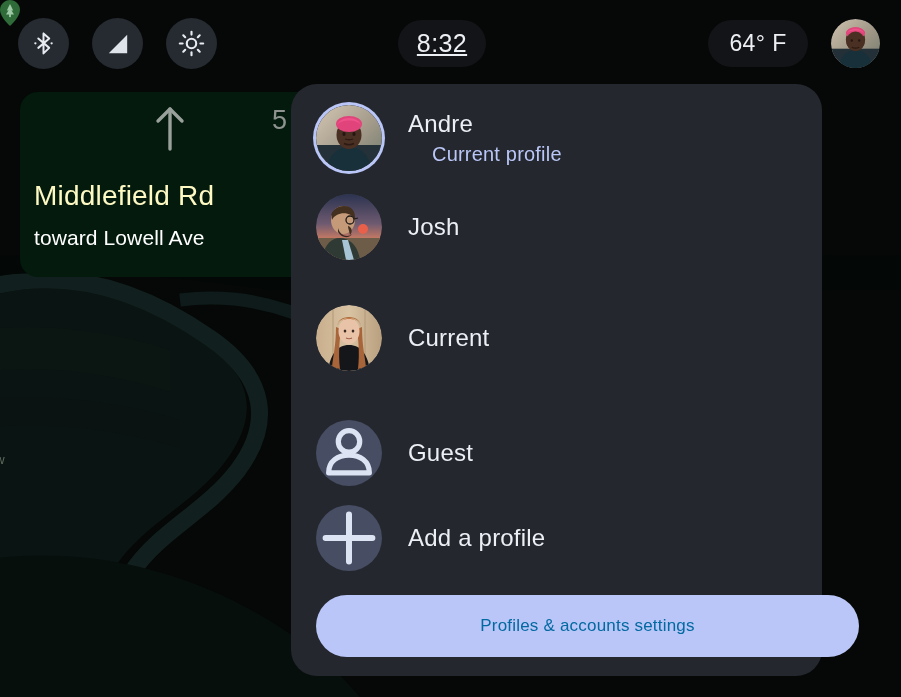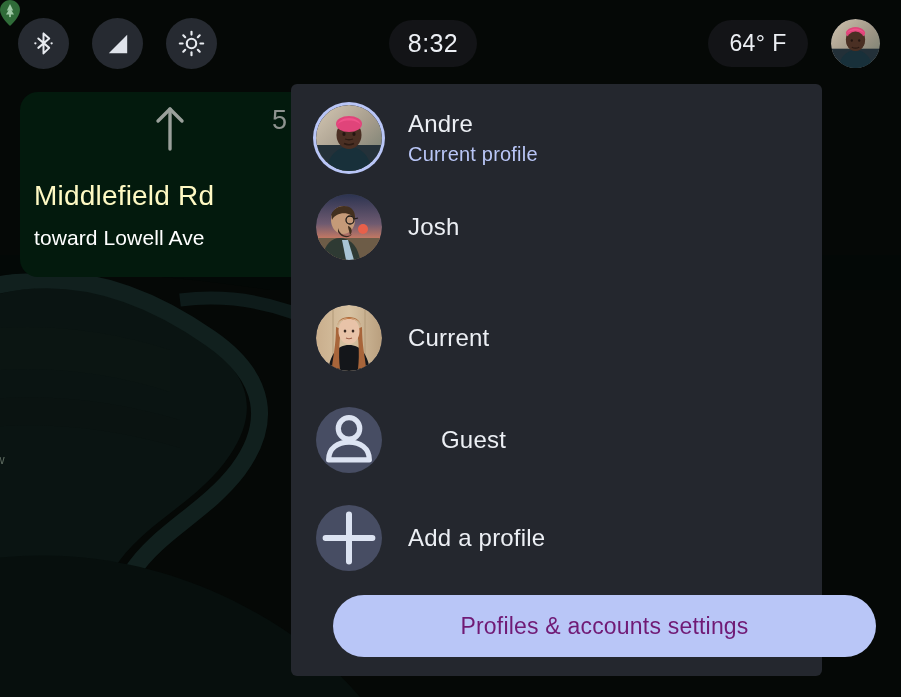--- a/index.html
+++ b/index.html
@@ -41,21 +41,21 @@
   #bt-pill   { left:18px; }
   #sig-pill  { left:92px; }
   #brt-pill  { left:166px; }
 
   .text-pill {
     position:absolute; top:20px; height:47px;
     border-radius:24px; background:#131417;
     display:flex; align-items:center; justify-content:center;
     color:#eceff4; font-size:25px; letter-spacing:.4px;
   }
-  #clock-pill { left:389px; width:88px; }
+  #clock-pill { left:398px; width:88px;text-decoration:underline; }
   #temp-pill  { left:708px; width:100px; font-size:23px; }
 
   #avatar-pill {
     position:absolute; left:831px; top:19px;
     width:49px; height:49px; border-radius:50%;
     overflow:hidden; background:#2a2e36;
   }
 
   
   #nav-card {
@@ -75,21 +75,21 @@
   }
   #nav-toward {
     position:absolute; left:34px; top:226px; z-index:11;
     font-size:21px; color:#ffffff; letter-spacing:.1px;
   }
 
   
   #profile-panel {
     position:absolute; left:291px; top:84px;
     width:531px; height:592px;
-    background:#24272e; border-radius:6px;
+    background:#24272e; border-radius:26px;
     z-index:30;
   }
   .profile-row {
     position:absolute; left:25px; width:545px; height:66px;
     display:flex; align-items:center;
   }
   .pf-avatar {
     width:66px; height:66px; border-radius:50%;
     overflow:hidden; flex:0 0 66px; position:relative;
     background:#3a3f4d;
@@ -97,35 +97,35 @@
   .pf-avatar.selected {
     box-shadow:0 0 0 3px #b9c6f7;
   }
   .pf-avatar svg, .pf-avatar .art { display:block; width:100%; height:100%; }
   .pf-glyph {
     background:#474d63;
     display:flex; align-items:center; justify-content:center;
   }
   .pf-text { margin-left:26px; display:flex; flex-direction:column; justify-content:center; }
   .pf-name { font-size:24px; color:#eceff4; letter-spacing:.2px; line-height:1.25; }
-  .pf-sub  { font-size:20px; color:#b9c6f7; letter-spacing:.2px; line-height:1.3; margin-top:2px; }
+  .pf-sub  { font-size:20px; color:#b9c6f7; letter-spacing:.2px; line-height:1.3; margin-top:2px;margin-left:24px; }
 
   #row-andre   { top:21px; }
   #row-josh    { top:110px; }
   #row-heather { top:221px; }
-  #row-guest   { top:323px;gap:33px; }
+  #row-guest   { top:336px; }
   #row-add     { top:421px; }
 
   #settings-button {
-    position:absolute; left:42px; top:511px;
+    position:absolute; left:25px; top:511px;
     width:543px; height:62px;
     background:#b9c6f7; border-radius:31px;
     border:none; cursor:pointer;
     display:flex; align-items:center; justify-content:center;
-    color:#701a75; font-size:23px; letter-spacing:.2px;
+    color:#0369a1; font-size:17px; letter-spacing:.2px;
     font-family:"Liberation Sans", sans-serif;
   }
 </style>
 </head>
 <body>
 
 <div id="screen">
 
   <div id="map-layer">
     <svg width="901" height="697" viewBox="0 0 901 697">

